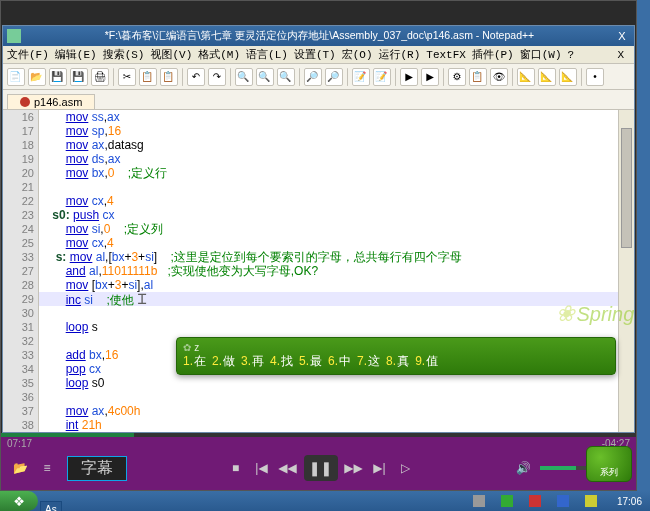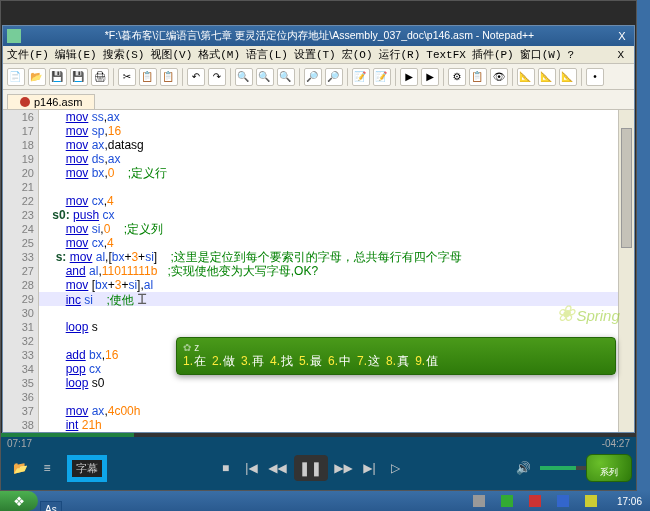--- a/index.html
+++ b/index.html
@@ -43,36 +43,36 @@
 .com { color: #008000; }
 .reg { color: #1d4ed8; }
 .lbl { color: #14532d; font-weight: bold; }
 .ibeam { color: #606060; font-size: 14px; margin-left: 4px; }
 
 
 .ime { position: absolute; left: 175px; top: 336px; width: 440px; height: 38px; background: linear-gradient(#4a9a1a,#2e7a0a); border: 1px solid #246608; border-radius: 4px; color: #fff; font-size: 12px; display: flex; flex-direction: column; justify-content: center; padding: 2px 6px; box-shadow: 0 2px 6px rgba(0,0,0,.4); }
 .ime .ime-top { font-size: 10px; opacity: .85; }
 .ime .ime-cands { display: flex; gap: 6px; font-size: 12px; }
 .ime .ime-cands .n { color: #ffeb3b; margin-right: 1px; }
-.butterfly { position: absolute; right: 10px; top: 300px; width: 70px; height: 40px; opacity: .6; color: #9acd32; font-size: 15px; font-style: italic; }
+.butterfly { position: absolute; right: 10px; top: 300px; width: 70px; height: 40px; opacity: .6; color: #9acd32; font-size: 20px; font-style: italic; }
 .butterfly::before { content: "❀"; font-size: 22px; color: #cde26a; margin-right: 2px; }
 
 
-.player-bar { position: absolute; left: 0; right: 0; bottom: 0; height: 57px; background: #0c4a6e; color: #ccc; }
+.player-bar { position: absolute; left: 0; right: 0; bottom: 0; height: 57px; background: #701a75; color: #ccc; }
 .progress { height: 4px; background: #333; position: relative; }
 .progress .fill { position: absolute; left: 0; top: 0; bottom: 0; width: 21%; background: #208040; }
 .time-row { display: flex; justify-content: space-between; font-size: 10px; padding: 1px 6px; color: #aaa; font-family: Consolas, monospace; }
 .controls { display: flex; align-items: center; gap: 10px; padding: 2px 10px; position: relative; height: 36px; }
 .controls .grp { display: flex; gap: 6px; align-items: center; }
 .cbtn { width: 20px; height: 20px; display: flex; align-items: center; justify-content: center; color: #ccc; font-size: 12px; cursor: pointer; }
 .cbtn.big { width: 34px; height: 26px; background: #333; border-radius: 4px; font-size: 14px; }
-.subtitle-btn { background: #222; border: 5px solid #0ea5e9; padding: 1px 4px; font-size: 11px; cursor: pointer; }
+.subtitle-btn { background: #222; border: 1px solid #0ea5e9; padding: 1px 13px; font-size: 16px; cursor: pointer; }
 .vol { width: 60px; height: 4px; background: #444; position: relative; }
 .vol .vfill { position: absolute; left: 0; top: 0; bottom: 0; width: 60%; background: #27ae60; }
-.leaf { position: absolute; right: 4px; bottom: 4px; width: 46px; height: 28px; background: radial-gradient(circle at 30% 30%, #6abf2a, #2e7a0a); border-radius: 6px; border: 1px solid #246608; font-size: 9px; color: #fff; display: flex; align-items: flex-end; justify-content: center; padding-bottom: 2px; }
+.leaf { position: absolute; right: 4px; bottom: 4px; width: 46px; height: 36px; background: radial-gradient(circle at 30% 30%, #6abf2a, #2e7a0a); border-radius: 6px; border: 1px solid #246608; font-size: 9px; color: #fff; display: flex; align-items: flex-end; justify-content: center; padding-bottom: 2px; }
 
 
 .taskbar { position: absolute; left: 0; right: 0; bottom: 0; height: 20px; background: linear-gradient(#3a6ea5,#2a5a8f); display: flex; align-items: center; font-size: 10px; color: #fff; }
 .start { width: 38px; height: 20px; background: linear-gradient(#4caf50,#2e7d32); border-radius: 0 10px 10px 0; display: flex; align-items: center; justify-content: center; font-size: 13px; cursor: pointer; }
 .task-item { background: #2a5a8f; border: 1px solid #1a4a7f; margin-left: 2px; padding: 0 4px; height: 16px; display: flex; align-items: center; margin-top: 16px; }
 .tray { margin-left: auto; display: flex; align-items: center; gap: 16px; padding: 0 4px; }
 .tray .ti { width: 12px; height: 12px; }
 .clock { font-size: 10px; padding: 0 4px; }
 </style>
 </head>

